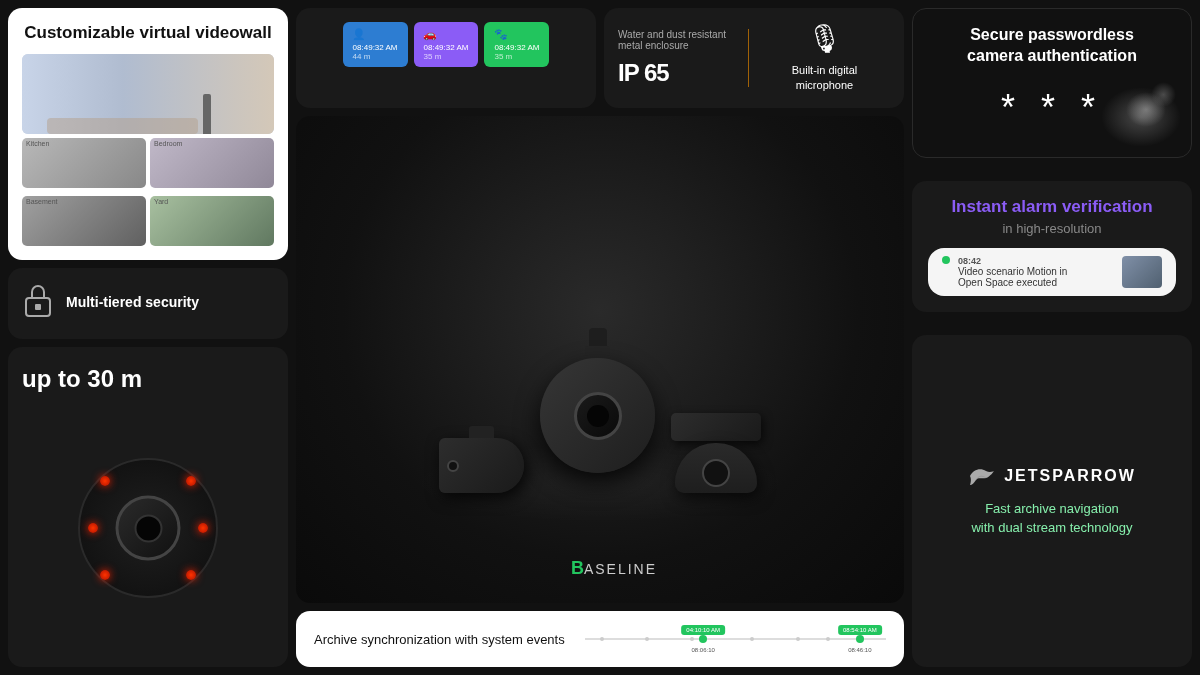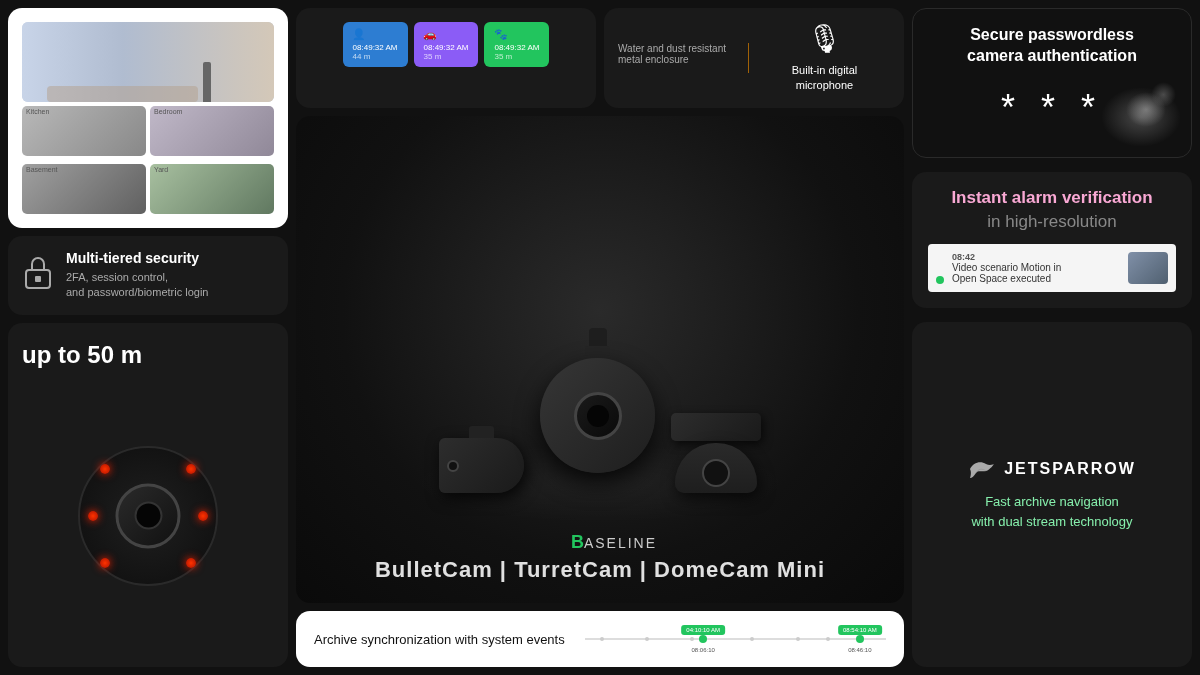--- a/index.html
+++ b/index.html
@@ -277,21 +277,21 @@
       width: 100%;
       height: 2px;
       background: #ddd;
       position: relative;
     }
 
     
     .right-col {
       display: flex;
       flex-direction: column;
-      gap: 14px;
+      gap: 23px;
     }
     .passwordless-card {
       background: #111;
       border: 1px solid #2a2a2a;
       border-radius: 14px;
       padding: 16px;
       flex: 0 0 auto;
       position: relative;
       overflow: hidden;
       min-height: 150px;
@@ -322,36 +322,36 @@
 
     .alarm-card {
       background: #1a1a1a;
       border-radius: 14px;
       padding: 16px;
       flex: 0 0 auto;
     }
     .alarm-card h3 {
       font-size: 17px;
       font-weight: 600;
-      color: #f9a8d4;
+      color: #8b5cf6;
       text-align: center;
     }
     .alarm-card p {
-      font-size: 17px;
+      font-size: 13px;
       color: #888;
       text-align: center;
       margin-top: 4px;
       margin-bottom: 12px;
     }
     .alarm-notification {
       background: #f5f5f5;
-      border-radius: 4px;
-      padding: 8px 8px;
-      display: flex;
-      align-items: flex-end;
+      border-radius: 16px;
+      padding: 8px 14px;
+      display: flex;
+      align-items: flex-start;
       gap: 8px;
     }
     .alarm-notif-icon {
       width: 8px;
       height: 8px;
       border-radius: 50%;
       background: #22c55e;
       flex-shrink: 0;
     }
     .alarm-notif-text {
@@ -423,20 +423,21 @@
       gap: 4px;
       margin-top: 4px;
     }
   </style>
 </head>
 <body>
 
 <div class="left-col">
 
   <div class="card-videowall">
+    <h2>Customizable virtual videowall</h2>
     <div class="videowall-grid">
       <div class="vw-top">
         <span class="vw-top-label">Living Room</span>
         <div class="vw-top-inner">
           <div style="width:100%;height:100%;background:linear-gradient(to right,#c8d4e8 0%,#b0bcd0 40%,#d4c8b8 100%);position:relative;">
 
             <div style="position:absolute;bottom:0;left:10%;width:60%;height:20%;background:rgba(180,160,140,0.5);border-radius:4px;"></div>
 
             <div style="position:absolute;right:25%;bottom:0;width:8px;height:40px;background:#666;border-radius:2px 2px 0 0;"></div>
           </div>
@@ -468,26 +469,25 @@
   <div class="card security-card">
     <div class="security-icon">
       <svg width="32" height="36" viewBox="0 0 32 36" fill="none">
         <rect x="4" y="16" width="24" height="18" rx="3" stroke="#aaa" stroke-width="2" fill="none"></rect>
         <path d="M10 16V10a6 6 0 0112 0v6" stroke="#aaa" stroke-width="2" fill="none"></path>
         <rect x="13" y="22" width="6" height="6" rx="1" fill="#aaa"></rect>
       </svg>
     </div>
     <div class="security-text">
       <h3>Multi-tiered security</h3>
-      <p>2FA, session control,<br>and password/biometric login</p>
     </div>
   </div>
 
   <div class="card ir-card">
-    <h2>up to 50 m</h2>
+    <h2>up to 30 m</h2>
 
     <div style="flex:1;display:flex;align-items:center;justify-content:center;margin-top:10px;">
       <div style="position:relative;width:140px;height:140px;">
 
         <div style="position:absolute;inset:0;border-radius:50%;background:radial-gradient(circle,#1a1a1a 30%,#0d0d0d 100%);border:2px solid #2a2a2a;"></div>
 
         <div style="position:absolute;top:50%;left:50%;transform:translate(-50%,-50%);width:65px;height:65px;border-radius:50%;background:linear-gradient(135deg,#2a2a2a,#111);border:3px solid #444;">
           <div style="position:absolute;top:50%;left:50%;transform:translate(-50%,-50%);width:28px;height:28px;border-radius:50%;background:#050505;border:2px solid #333;"></div>
         </div>
 
@@ -528,20 +528,21 @@
             <div style="font-size:8px;margin-top:2px;">08:49:32 AM</div>
             <div style="font-size:8px;color:rgba(255,255,255,0.7);">35 m</div>
           </div>
         </div>
       </div>
     </div>
 
     <div class="ip-card">
       <div class="ip-left">
         <p>Water and dust resistant<br>metal enclosure</p>
+        <div class="ip-badge">IP 65</div>
       </div>
       <div class="ip-right">
         <span class="mic-icon">🎙</span>
         <p>Built-in digital<br>microphone</p>
       </div>
     </div>
   </div>
 
   <div class="main-camera-card">
     <div class="glow-ring"></div>
@@ -569,21 +570,20 @@
         <div style="width:90px;height:28px;background:linear-gradient(135deg,#2d2d2d,#1a1a1a);border-radius:5px;position:relative;box-shadow:2px 3px 10px rgba(0,0,0,0.7);margin-bottom:2px;"></div>
         <div style="width:82px;height:50px;background:linear-gradient(to bottom,#2a2a2a,#1e1e1e);border-radius:42px 42px 10px 10px;position:relative;box-shadow:2px 5px 15px rgba(0,0,0,0.7);">
           <div style="position:absolute;bottom:6px;left:50%;transform:translateX(-50%);width:28px;height:28px;border-radius:50%;background:#111;border:2px solid #444;"></div>
         </div>
       </div>
     </div>
 
     <div class="brand-row">
       <span class="brand-b">B</span><span class="brand-text">ASELINE</span>
     </div>
-    <div class="cam-names">BulletCam  |  TurretCam  |  DomeCam Mini</div>
   </div>
 
   <div class="archive-card">
     <span class="archive-label">Archive synchronization with system events</span>
     <div class="archive-timeline">
       <div class="timeline-line">
 
         <div style="position:absolute;top:50%;left:5%;transform:translateY(-50%);width:4px;height:4px;border-radius:50%;background:#ccc;"></div>
         <div style="position:absolute;top:50%;left:20%;transform:translateY(-50%);width:4px;height:4px;border-radius:50%;background:#ccc;"></div>
         <div style="position:absolute;top:50%;left:35%;transform:translateY(-50%);width:4px;height:4px;border-radius:50%;background:#ccc;"></div>

